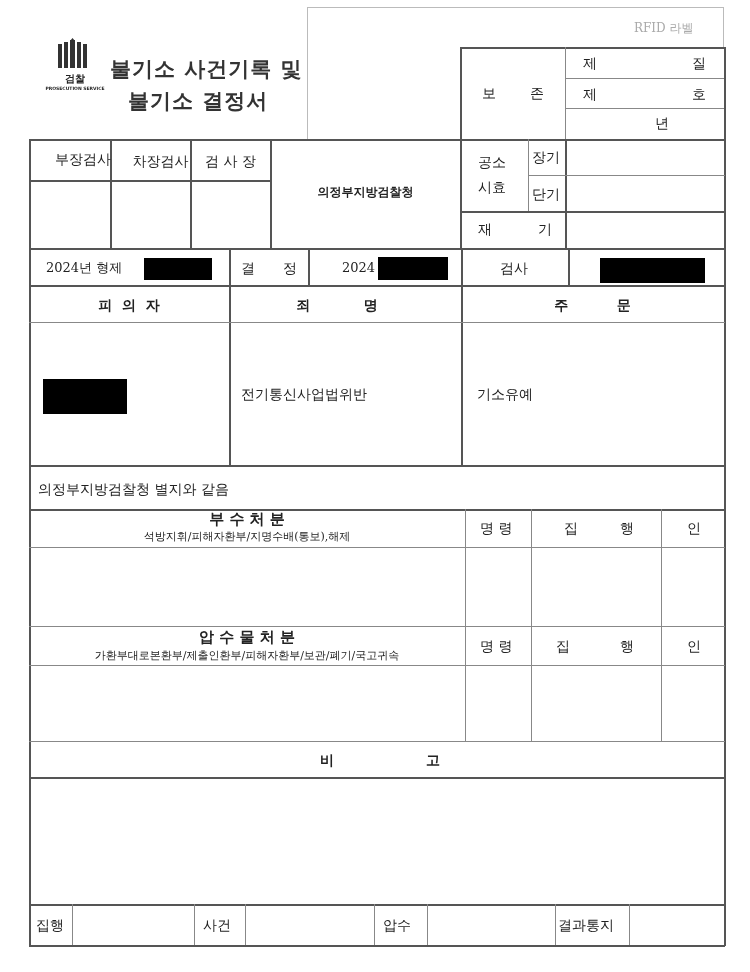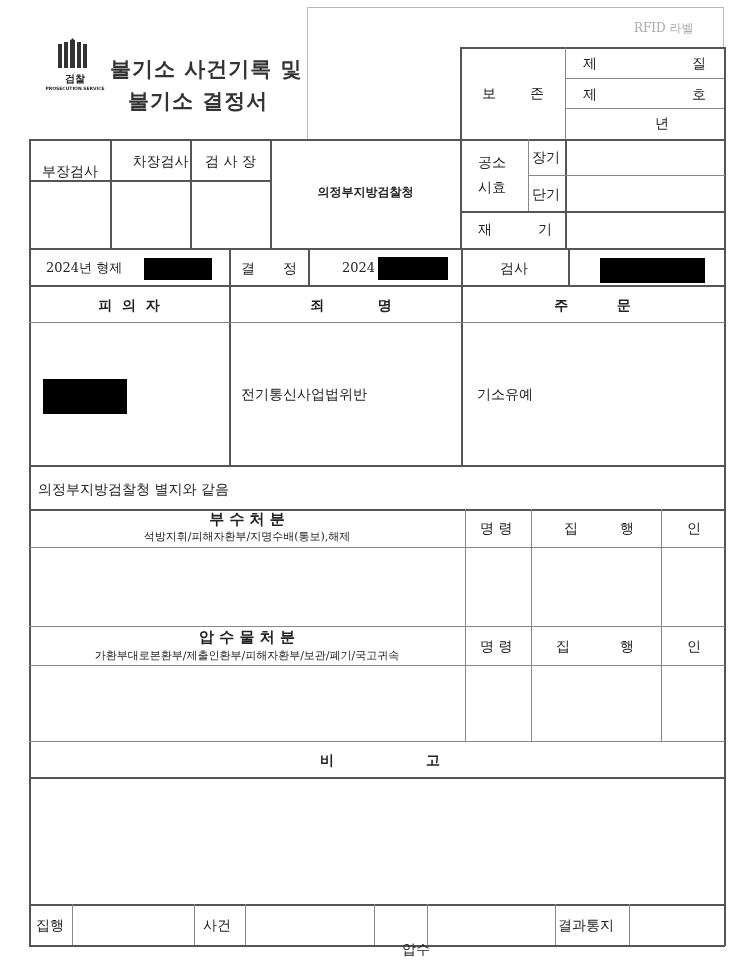--- a/index.html
+++ b/index.html
@@ -62,21 +62,21 @@
 <div class="vl" style="left:29px;top:139px;height:807px;"></div>
 <div class="vl" style="left:724px;top:139px;height:807px;"></div>
 <div class="hl" style="left:29px;top:139px;width:696px;"></div>
 
 <div class="vl" style="left:110px;top:139px;height:109px;"></div>
 <div class="vl" style="left:190px;top:139px;height:109px;"></div>
 <div class="vl" style="left:270px;top:139px;height:109px;"></div>
 <div class="hl" style="left:29px;top:180px;width:242px;"></div>
 <div class="vl" style="left:460px;top:139px;height:109px;"></div>
 
-<div class="t c" style="left:29px;top:164px;width:82px;">부장검사</div>
+<div class="t c" style="left:29px;top:152px;width:82px;text-align:right;">부장검사</div>
 <div class="t c" style="left:120px;top:154px;width:81px;">차장검사</div>
 <div class="t c" style="left:190px;top:154px;width:81px;">검 사 장</div>
 <div class="t c bold" style="left:270px;top:186px;width:191px;font-size:12px;">의정부지방검찰청</div>
 
 <div class="vl thin" style="left:528px;top:139px;height:72px;"></div>
 <div class="vl" style="left:565px;top:139px;height:109px;"></div>
 <div class="hl thin" style="left:528px;top:175px;width:197px;"></div>
 <div class="hl" style="left:460px;top:211px;width:265px;"></div>
 
 <div class="t" style="left:478px;top:155px;">공소</div>
@@ -96,21 +96,21 @@
 <div class="redact" style="left:144px;top:258px;width:68px;height:22px;"></div>
 <div class="t" style="left:241px;top:261px;">결</div>
 <div class="t" style="left:283px;top:261px;">정</div>
 <div class="t" style="left:342px;top:261px;font-size:13px;">2024</div>
 <div class="redact" style="left:378px;top:257px;width:70px;height:23px;"></div>
 <div class="t" style="left:500px;top:261px;">검사</div>
 <div class="redact" style="left:600px;top:258px;width:105px;height:25px;"></div>
 
 <div class="hl" style="left:29px;top:285px;width:696px;"></div>
 <div class="t c bold" style="left:29px;top:298px;width:200px;white-space:pre;">피  의  자</div>
-<div class="t c bold" style="left:237px;top:298px;width:228px;white-space:pre;">죄           명</div>
+<div class="t c bold" style="left:223px;top:298px;width:228px;white-space:pre;">죄           명</div>
 <div class="t c bold" style="left:461px;top:298px;width:263px;white-space:pre;">주          문</div>
 
 <div class="hl thin" style="left:29px;top:322px;width:696px;"></div>
 
 <div class="redact" style="left:43px;top:379px;width:84px;height:35px;"></div>
 <div class="t" style="left:241px;top:387px;">전기통신사업법위반</div>
 <div class="t" style="left:477px;top:387px;">기소유예</div>
 
 <div class="hl" style="left:29px;top:465px;width:696px;"></div>
 <div class="t" style="left:38px;top:482px;">의정부지방검찰청 별지와 같음</div>
@@ -147,14 +147,14 @@
 <div class="vl thin" style="left:194px;top:904px;height:42px;"></div>
 <div class="vl thin" style="left:245px;top:904px;height:42px;"></div>
 <div class="vl thin" style="left:374px;top:904px;height:42px;"></div>
 <div class="vl thin" style="left:427px;top:904px;height:42px;"></div>
 <div class="vl thin" style="left:555px;top:904px;height:42px;"></div>
 <div class="vl thin" style="left:629px;top:904px;height:42px;"></div>
 <div class="hl" style="left:29px;top:945px;width:696px;"></div>
 
 <div class="t" style="left:36px;top:918px;">집행</div>
 <div class="t" style="left:203px;top:918px;">사건</div>
-<div class="t" style="left:383px;top:942px;margin-left:19px;">압수</div>
+<div class="t" style="left:383px;top:918px;">압수</div>
 <div class="t" style="left:558px;top:918px;">결과통지</div>
 
 </body></html>

